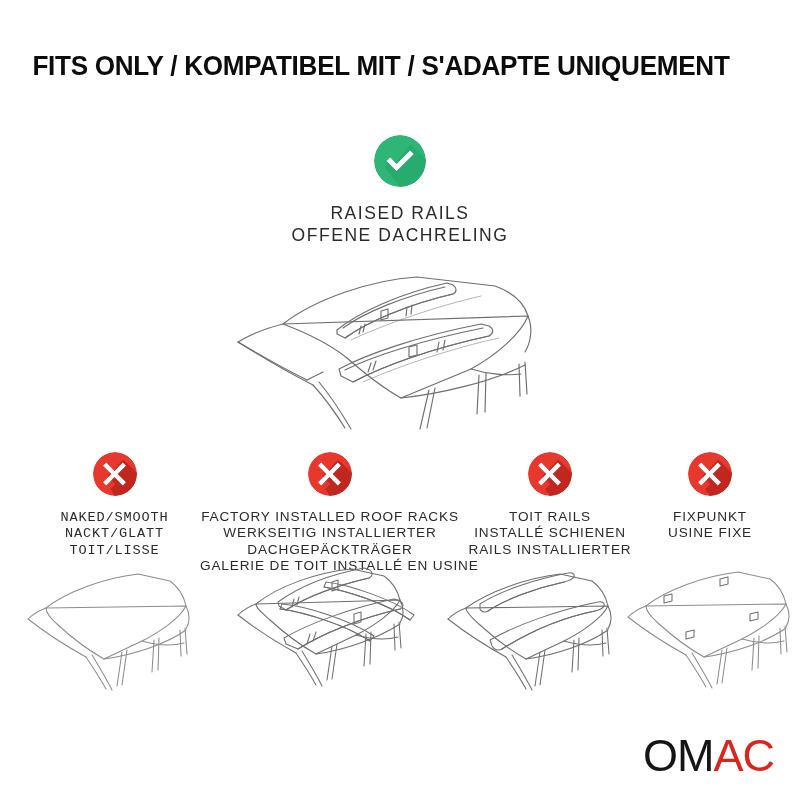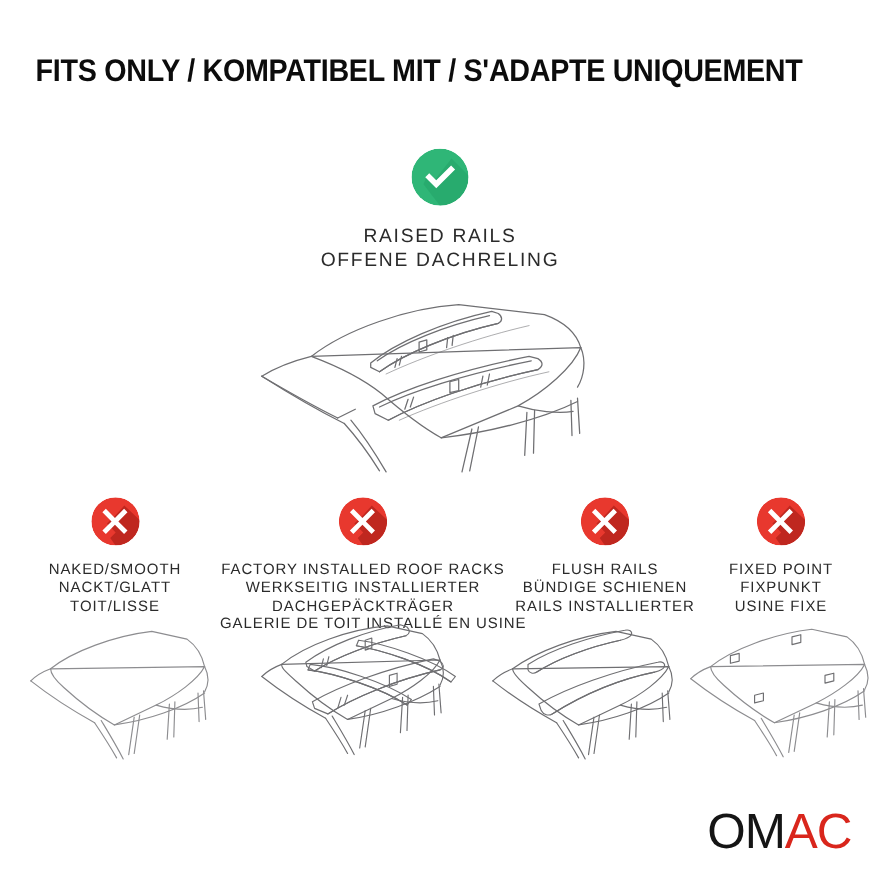--- a/index.html
+++ b/index.html
@@ -91,21 +91,21 @@
     text-align: center;
   }
   .excluded-item .label-stack {
     margin-top: 9px;
     font-size: 13.6px;
     line-height: 16.4px;
     letter-spacing: 0.85px;
     color: #2b2b2b;
   }
 
-  .ex-0 { left: 2px;  width: 205px; }
+  .ex-0 { left: 12px;  width: 205px; font-family: Liberation Mono, monospace; }
   .ex-1 { left: 200px; width: 260px; }
   .ex-2 { left: 452px; width: 196px; }
   .ex-3 { left: 622px; width: 176px; }
 
   
   .bottom-illos {
     position: absolute;
     left: 0;
     top: 552px;
     width: 800px;
@@ -247,36 +247,35 @@
 
   <div class="excluded-item ex-2">
     <div class="badge badge-red">
       <svg viewBox="0 0 44 44" xmlns="http://www.w3.org/2000/svg">
         <circle cx="22" cy="22" r="22" fill="#e8382e"></circle>
         <path d="M22 44a22 22 0 0 0 22-22c0-.4 0-.8-.03-1.2L30 7.5 22 16.5 14.2 24l8 8-5 5Z" fill="#a31c16" opacity="0.6"></path>
         <path d="M13.2 10.6l-3.1 3.1 8.3 8.3-8.3 8.3 3.1 3.1 8.3-8.3 8.3 8.3 3.1-3.1-8.3-8.3 8.3-8.3-3.1-3.1-8.3 8.3z" fill="#ffffff"></path>
       </svg>
     </div>
     <div class="label-stack">
-      <div>FLUSH RAILS</div>
-      <div>BÜNDIGE SCHIENEN</div>
+      <div>TOIT RAILS</div>
+      <div>INSTALLÉ SCHIENEN</div>
       <div>RAILS INSTALLIERTER</div>
     </div>
   </div>
 
   <div class="excluded-item ex-3">
     <div class="badge badge-red">
       <svg viewBox="0 0 44 44" xmlns="http://www.w3.org/2000/svg">
         <circle cx="22" cy="22" r="22" fill="#e8382e"></circle>
         <path d="M22 44a22 22 0 0 0 22-22c0-.4 0-.8-.03-1.2L30 7.5 22 16.5 14.2 24l8 8-5 5Z" fill="#a31c16" opacity="0.6"></path>
         <path d="M13.2 10.6l-3.1 3.1 8.3 8.3-8.3 8.3 3.1 3.1 8.3-8.3 8.3 8.3 3.1-3.1-8.3-8.3 8.3-8.3-3.1-3.1-8.3 8.3z" fill="#ffffff"></path>
       </svg>
     </div>
     <div class="label-stack">
-      <div>FIXED POINT</div>
       <div>FIXPUNKT</div>
       <div>USINE FIXE</div>
     </div>
   </div>
 </div>
 
 <div class="bottom-illos">
 
   <div class="bottom-illo bi-0">
     <svg viewBox="0 0 200 150" xmlns="http://www.w3.org/2000/svg">

